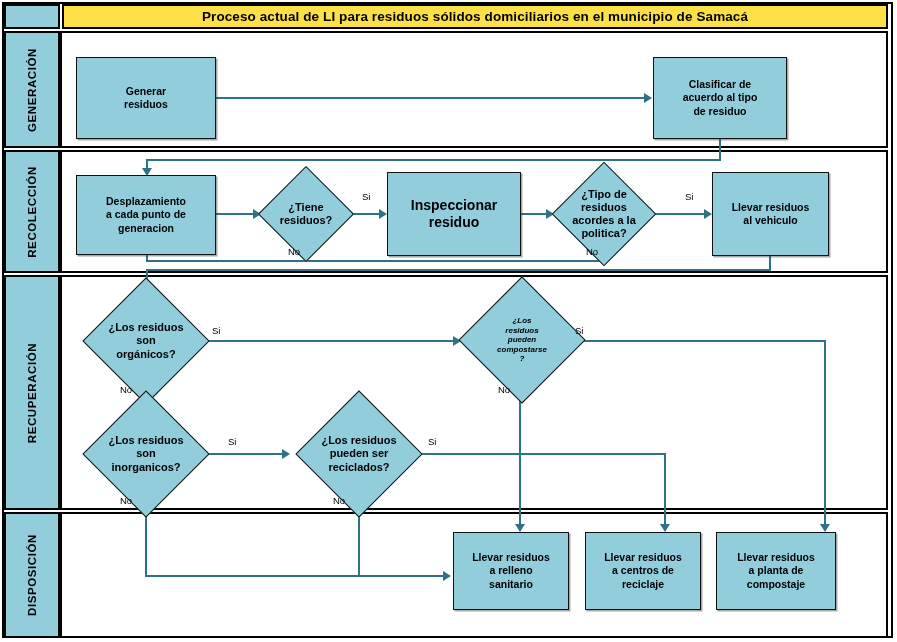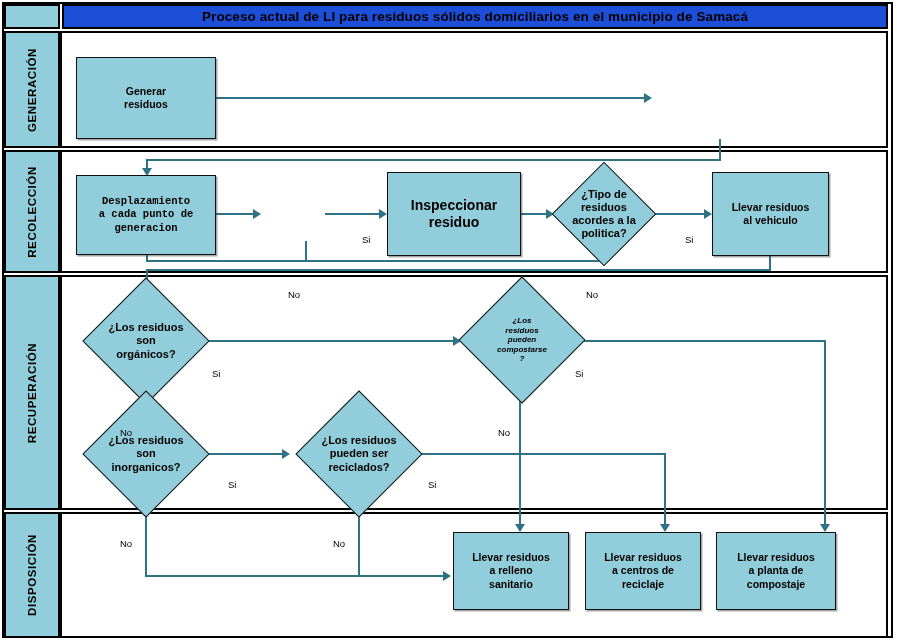--- a/index.html
+++ b/index.html
@@ -2,21 +2,21 @@
 <html><head>
 <meta charset="utf-8">
 <style>
   html,body{margin:0;padding:0;background:#ffffff;}
   body{width:897px;height:642px;font-family:"Liberation Sans",sans-serif;}
   #root{position:relative;width:897px;height:642px;overflow:hidden;background:#fff;}
 
   .outer-frame{position:absolute;left:2px;top:2px;width:891px;height:636px;border:2px solid #000;box-sizing:border-box;}
 
   
-  .title-bar{position:absolute;left:62px;top:4px;width:826px;height:25px;background:#1d4ed8;
+  .title-bar{position:absolute;left:62px;top:4px;width:826px;height:25px;background:#fde047;
     border:2px solid #000;box-sizing:border-box;display:flex;align-items:center;justify-content:center;}
   .title-bar .t{font-size:13.5px;font-weight:bold;color:#000;letter-spacing:.1px;white-space:nowrap;}
 
   .title-corner{position:absolute;left:4px;top:4px;width:56px;height:25px;background:#92cddc;border:2px solid #000;box-sizing:border-box;}
 
   
   .lane-label{position:absolute;left:4px;width:56px;background:#92cddc;border:2px solid #000;box-sizing:border-box;
     display:flex;align-items:center;justify-content:center;}
   .lane-label span{transform:rotate(-90deg);white-space:nowrap;font-size:11.5px;font-weight:bold;color:#000;letter-spacing:.6px;}
 
@@ -37,21 +37,21 @@
     justify-content:center;text-align:center;font-size:11px;font-weight:bold;color:#000;line-height:1.2;z-index:2;}
 
   
   .ln{position:absolute;background:#2e7383;z-index:3;}
   .lnh{height:2px;}
   .lnv{width:2px;}
   .arw{position:absolute;width:0;height:0;z-index:4;}
   .arw-r{border-top:5px solid transparent;border-bottom:5px solid transparent;border-left:8px solid #2e7383;}
   .arw-d{border-left:5px solid transparent;border-right:5px solid transparent;border-top:8px solid #2e7383;}
   .arw-u{border-left:5px solid transparent;border-right:5px solid transparent;border-bottom:8px solid #2e7383;}
-  .elbl{position:absolute;font-size:9.5px;color:#000;z-index:7;background:transparent;white-space:nowrap;margin-top:43px;}
+  .elbl{position:absolute;font-size:9.5px;color:#000;z-index:7;background:transparent;white-space:nowrap;}
 </style>
 </head>
 <body>
 
 <div id="root">
   <div class="outer-frame"></div>
 
   <div class="title-corner"></div>
   <div class="title-bar">
     <div class="t">Proceso actual de LI para residuos sólidos domiciliarios en el municipio de Samacá</div>
@@ -72,35 +72,45 @@
 
   <div class="lane-body" style="top:31px;height:117px;"></div>
   <div class="lane-body" style="top:150px;height:123px;"></div>
   <div class="lane-body" style="top:275px;height:235px;"></div>
   <div class="lane-body" style="top:512px;height:126px;"></div>
 
   <div class="node" style="left:76px;top:57px;width:140px;height:82px;">
     <div class="lbl" style="white-space:pre-line;">Generar
 residuos</div>
   </div>
+  <div class="node" style="left:653px;top:57px;width:134px;height:82px;">
+    <div class="lbl" style="white-space:pre-line;">Clasificar de
+acuerdo al tipo
+de residuo</div>
+  </div>
 
   <div class="ln lnh" style="left:216px;top:97px;width:428px;"></div>
   <div class="arw arw-r" style="left:644px;top:93px;"></div>
 
   <div class="ln lnv" style="left:719px;top:139px;height:22px;"></div>
   <div class="ln lnh" style="left:146px;top:159px;width:575px;"></div>
   <div class="ln lnv" style="left:146px;top:159px;height:12px;"></div>
   <div class="arw arw-d" style="left:142px;top:168px;"></div>
 
-  <div class="node" style="left:76px;top:175px;width:140px;height:80px;font-family:Liberation Mono, monospace;">
+  <div class="node" style="left:76px;top:175px;width:140px;height:80px;">
     <div class="lbl" style="white-space:pre-line;">Desplazamiento
 a cada punto de
 generacion</div>
   </div>
 
+  <div class="diamond" style="left:258px;top:166px;width:96px;height:96px;">
+    <div class="shape" style="left:14px;top:14px;width:68px;height:68px;"></div>
+    <div class="lbl" style="white-space:pre-line;">¿Tiene
+residuos?</div>
+  </div>
 
   <div class="node big" style="left:387px;top:172px;width:134px;height:84px;">
     <div class="lbl" style="white-space:pre-line;">Inspeccionar
 residuo</div>
   </div>
 
   <div class="diamond" style="left:552px;top:162px;width:104px;height:104px;">
     <div class="shape" style="left:15px;top:15px;width:74px;height:74px;"></div>
     <div class="lbl" style="white-space:pre-line;">¿Tipo de
 residuos

